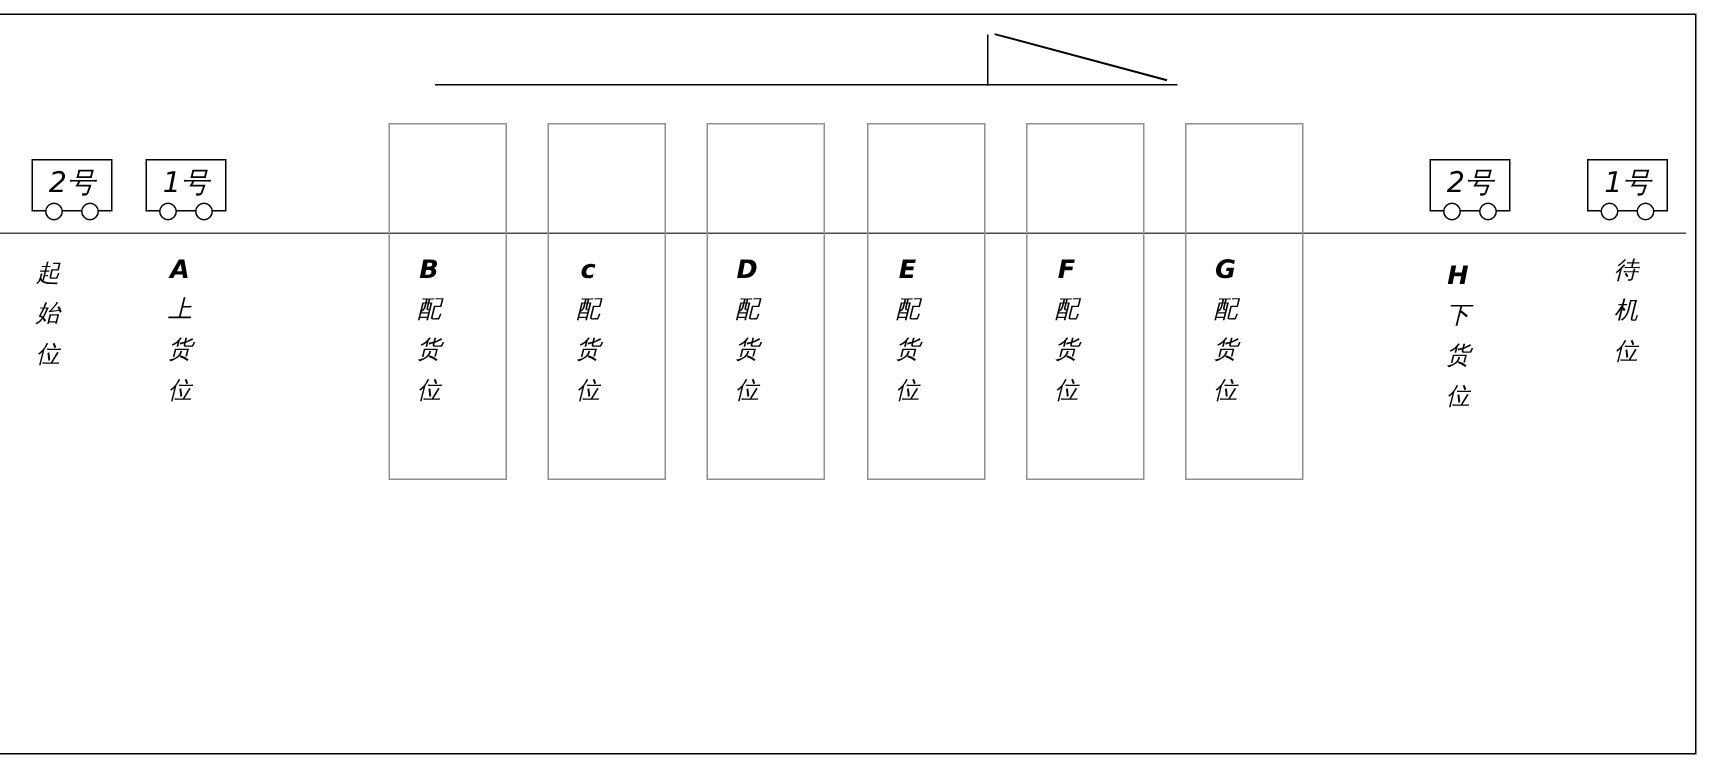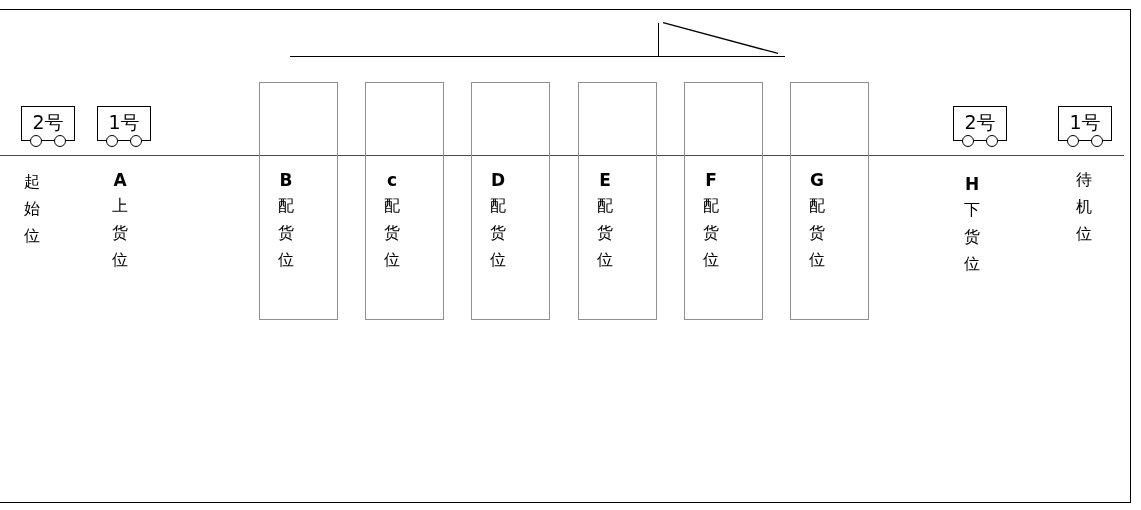--- a/index.html
+++ b/index.html
@@ -7,20 +7,21 @@
     padding: 0;
     background: #ffffff;
   }
   #canvas {
     position: relative;
     width: 1141px;
     height: 510px;
     background: #ffffff;
     overflow: hidden;
     font-family: "Liberation Sans", "DejaVu Sans", sans-serif;
+    font-style: italic;
   }
 
   
   #page-border {
     position: absolute;
     left: -4px;
     top: 9px;
     width: 1135px;
     height: 494px;
     border: 1px solid #000000;

